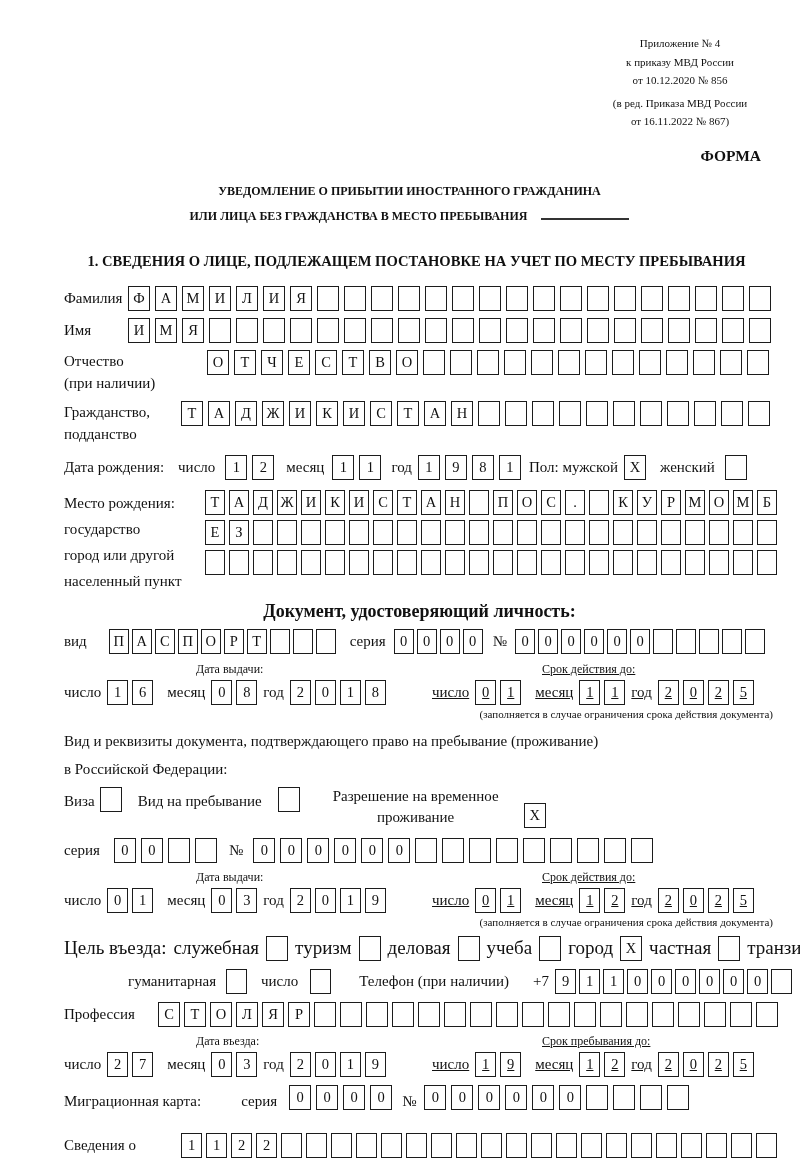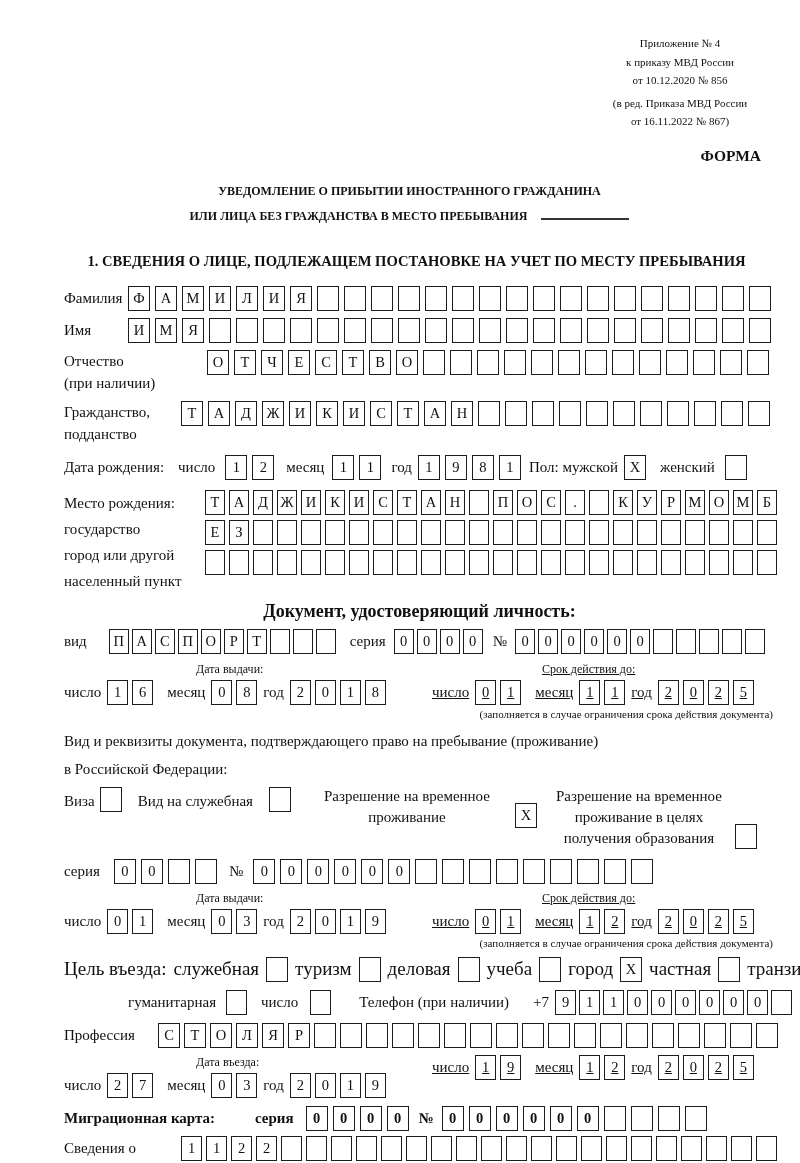--- a/index.html
+++ b/index.html
@@ -66,21 +66,21 @@
   .opt .boxrow { margin-top: 1px; }
   .opt-lbl { line-height: 21px; }
   .ctr { text-align: center; }
 
   
   .purpose { display: flex; align-items: center; gap: 7px; margin-bottom: 8px; flex-wrap: nowrap; }
   .purpose .lbl { font-size: 19px; }
 
   .phone-row { display: flex; align-items: center; margin-bottom: 8px; --cw: 21px; --cg: 3px; }
 
-  .mig-row { display: flex; align-items: center; margin-bottom: 5px; font-weight: bold; }
+  .mig-row { display: flex; align-items: flex-end; margin-bottom: 23px; }
 </style>
 </head>
 <body>
 
 <div class="page">
 
   <div class="hdr">
     <div class="hdr-lines">
       <div>Приложение № 4</div>
       <div>к приказу МВД России</div>
@@ -428,35 +428,29 @@
   <div class="intro">в Российской Федерации:</div>
 
   <div class="opt-row">
     <div class="opt">
       <span class="opt-lbl">Виза</span>
       <span class="boxrow" style="margin-left:5px">
           <span class="cell"></span>
         </span>
     </div>
     <div class="opt" style="margin-left:16px">
-      <span class="opt-lbl">Вид на служебная</span>
+      <span class="opt-lbl">Вид на пребывание</span>
       <span class="boxrow" style="margin-left:16px">
           <span class="cell"></span>
         </span>
     </div>
     <div class="opt" style="margin-left:18px">
       <span class="opt-lbl ctr" style="width:196px">Разрешение на временное проживание</span>
       <span class="boxrow" style="margin-left:10px">
           <span class="cell">X</span>
-        </span>
-    </div>
-    <div class="opt" style="margin-left:14px">
-      <span class="opt-lbl ctr" style="width:176px">Разрешение на временное проживание в целях получения образования</span>
-      <span class="boxrow" style="margin-left:8px">
-          <span class="cell"></span>
         </span>
     </div>
   </div>
 
   <div class="frow ac">
     <span class="lbl" style="margin-right:14px">серия</span>
     <span class="boxrow">
         <span class="cell">0</span>
         <span class="cell">0</span>
         <span class="cell"></span>
@@ -634,20 +628,21 @@
         <span class="lbl">год</span>
         <span class="boxrow">
             <span class="cell">2</span>
             <span class="cell">0</span>
             <span class="cell">1</span>
             <span class="cell">9</span>
           </span>
       </div>
     </div>
     <div class="dcol-r">
+      <div class="d-head">Срок пребывания до:</div>
       <div class="d-line">
         <span class="lbl">число</span>
         <span class="boxrow">
             <span class="cell">1</span>
             <span class="cell">9</span>
           </span>
         <span class="lbl" style="margin-left:8px">месяц</span>
         <span class="boxrow">
             <span class="cell">1</span>
             <span class="cell">2</span>

